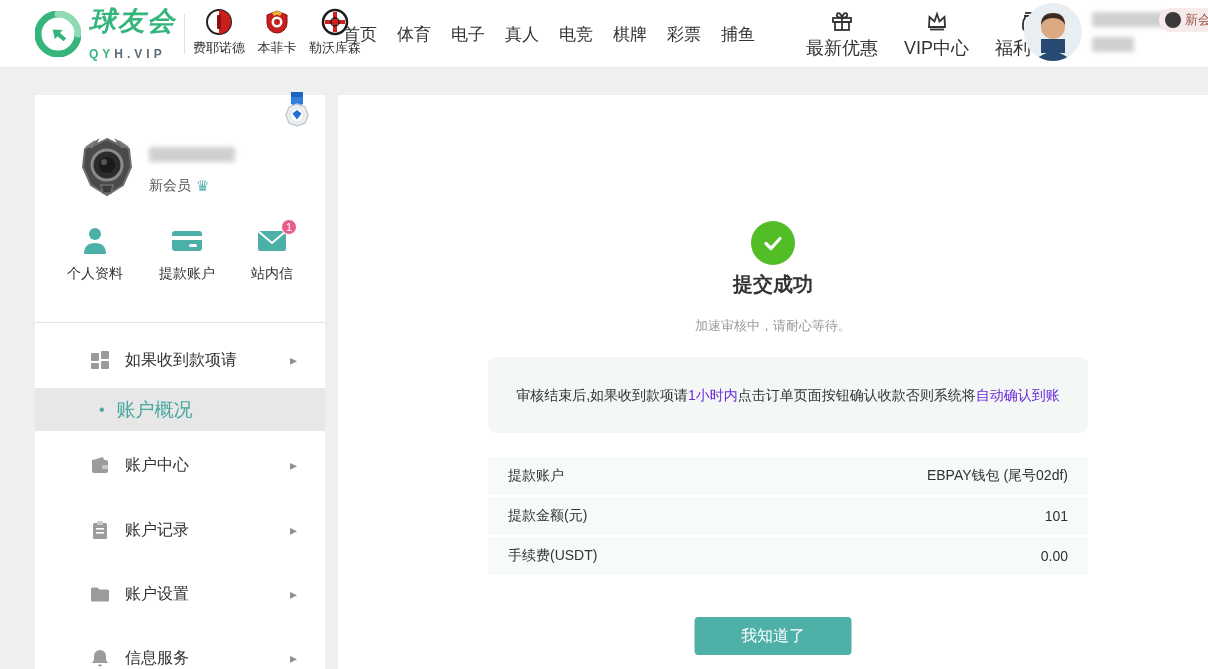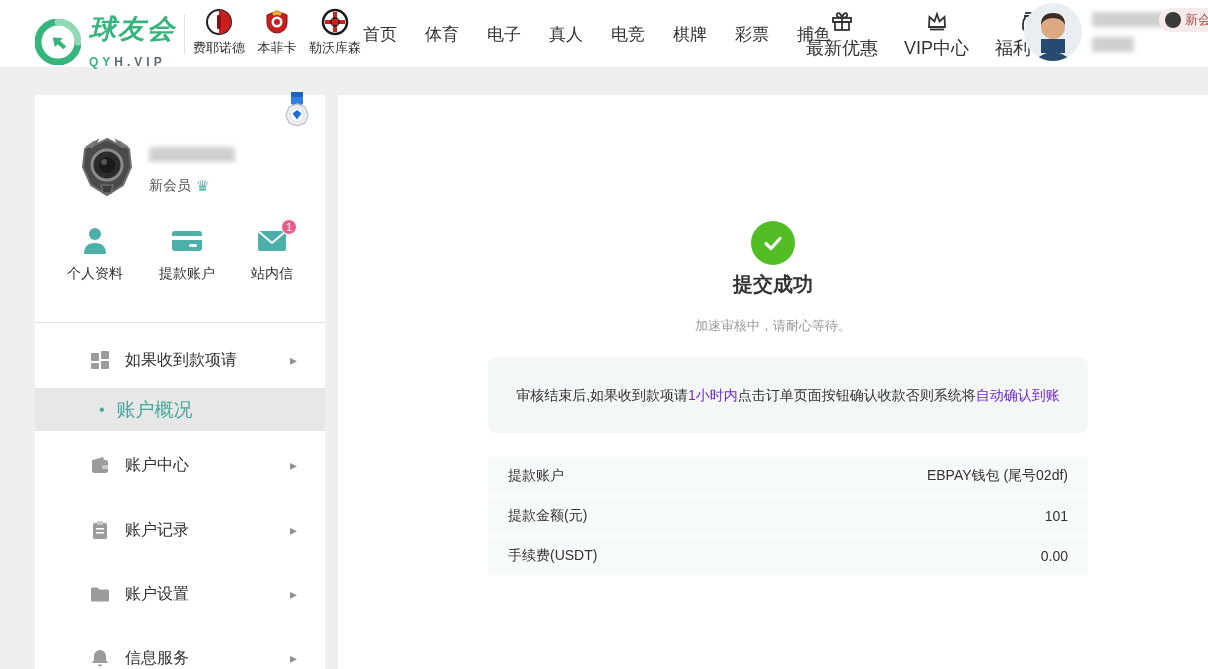--- a/index.html
+++ b/index.html
@@ -2,33 +2,33 @@
 <html><head>
 <meta charset="utf-8">
 <style>
   * { margin:0; padding:0; box-sizing:border-box; }
   html,body { width:1208px; height:669px; }
   body { font-family:"Liberation Sans","DejaVu Sans",sans-serif; color:#333; }
   #page { position:relative; width:1208px; height:669px; background:#efefef; overflow:hidden; }
 
   
   .header { position:absolute; top:0; left:0; width:1208px; height:68px; background:#fff; border-bottom:1px solid #ececec; z-index:5; }
-  .logo-group { position:absolute; left:35px; top:16px; display:flex; align-items:center; }
+  .logo-group { position:absolute; left:35px; top:8px; display:flex; align-items:center; }
   .logo-mark { width:46px; height:46px; margin-right:8px; }
   .brand-text { display:flex; flex-direction:column; line-height:1; }
   .brand-cn { font-size:27px; font-weight:bold; font-style:italic; color:#35b57c; letter-spacing:2px; }
   .brand-domain { font-size:12px; font-weight:bold; letter-spacing:4px; margin-top:13px; }
   .brand-domain .pfx { color:#35b57c; }
   .brand-domain .sfx { color:#5a6b7a; }
   .logo-divider { position:absolute; left:184px; top:14px; width:1px; height:40px; background:#e2e2e2; }
   .sponsors { position:absolute; left:196px; top:8px; display:flex; gap:12px; }
   .sponsor { display:flex; flex-direction:column; align-items:center; width:46px; }
   .sponsor-crest { width:28px; height:28px; }
   .sponsor-name { font-size:13px; color:#333; margin-top:3px; white-space:nowrap; }
-  .nav { position:absolute; left:363px; top:0; height:68px; display:flex; align-items:center; gap:28px; }
+  .nav { position:absolute; left:343px; top:0; height:68px; display:flex; align-items:center; gap:20px; }
   .nav-item { font-size:17px; color:#333; cursor:pointer; white-space:nowrap; }
   .quick-links { position:absolute; left:806px; top:9px; display:flex; gap:26px; }
   .quick-link { display:flex; flex-direction:column; align-items:center; cursor:pointer; min-width:56px; }
   .quick-link svg { width:24px; height:24px; }
   .quick-label { font-size:18px; color:#333; margin-top:3px; white-space:nowrap;text-align:right; }
   .header-avatar { position:absolute; left:1024px; top:3px; width:58px; height:58px; border-radius:50%; overflow:hidden; background:#f3f4f6; cursor:pointer; }
   .header-user { position:absolute; left:1092px; top:12px; }
   .blur-block { background:#cfcfcf; border-radius:2px; filter:blur(2.5px); }
   .hu-line1 { width:74px; height:15px; margin-bottom:10px; }
   .hu-line2 { width:42px; height:15px; }
@@ -318,15 +318,16 @@
       <div class="detail-row">
         <span class="detail-label">提款金额(元)</span>
         <span class="detail-value">101</span>
       </div>
       <div class="detail-row">
         <span class="detail-label">手续费(USDT)</span>
         <span class="detail-value">0.00</span>
       </div>
     </div>
 
+    <button class="confirm-btn">我知道了</button>
   </div>
 
 </div>
 
 </body></html>

